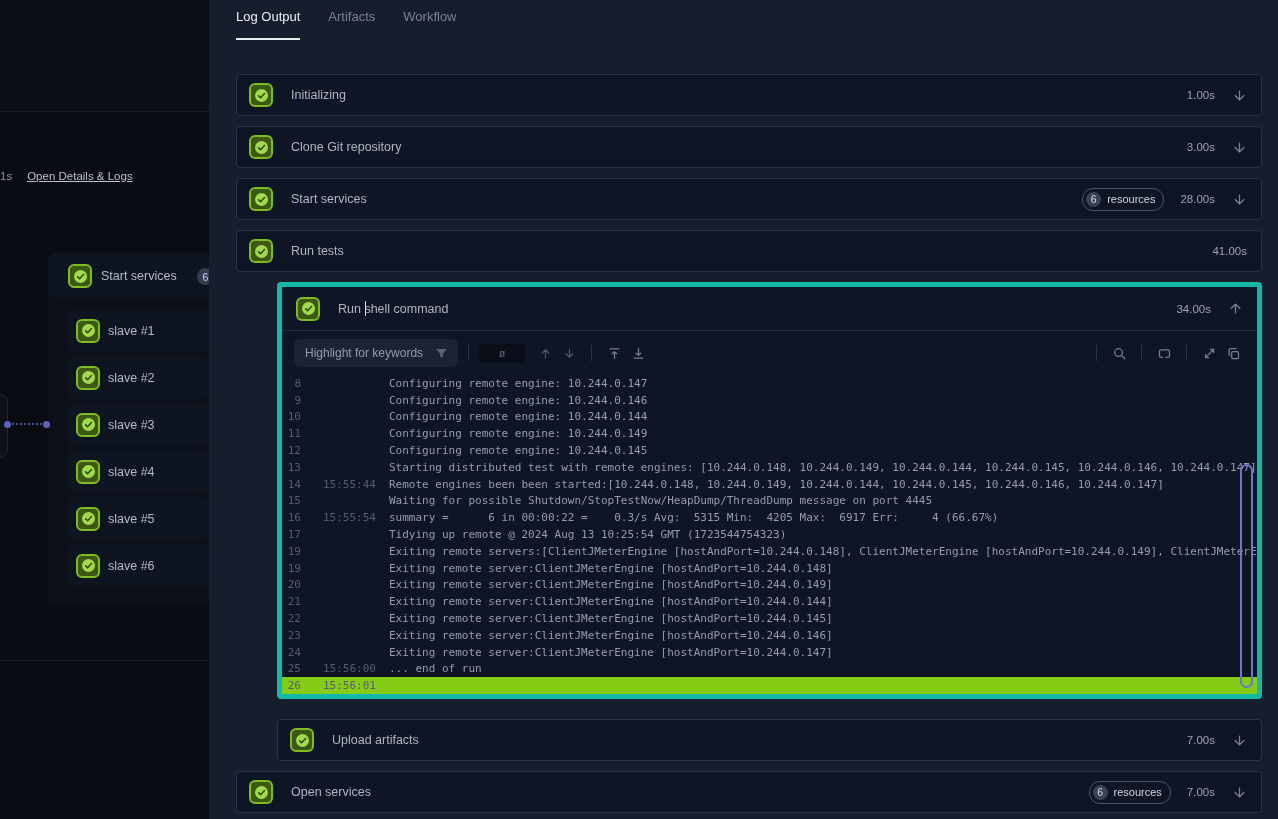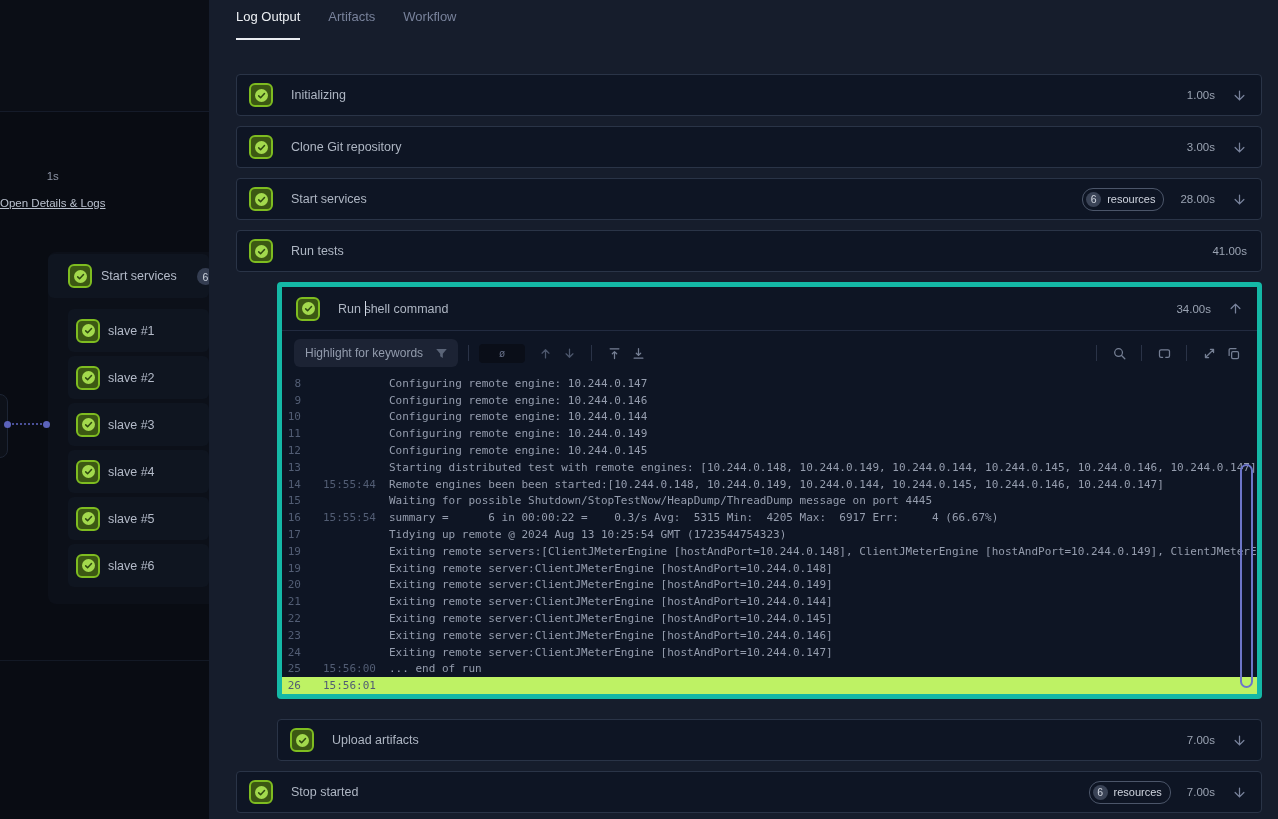--- a/index.html
+++ b/index.html
@@ -3,21 +3,21 @@
 <meta charset="utf-8">
 <style>
   html,body{margin:0;padding:0;background:#05070c;}
   #app{position:relative;width:1278px;height:819px;overflow:hidden;
        font-family:"Liberation Sans",sans-serif;-webkit-font-smoothing:antialiased;}
 
   
   .left{position:absolute;left:0;top:0;width:209px;height:819px;background:#090c13;overflow:hidden;}
   .left-top{position:absolute;left:0;top:0;width:209px;height:111px;background:#0b0e16;border-bottom:1px solid #151b29;}
   .left-divider2{position:absolute;left:0;top:660px;width:209px;height:1px;background:#131925;}
-  .left-meta{position:absolute;left:0;top:170px;display:flex;gap:15px;align-items:center;font-size:11.5px;flex-direction:column;}
+  .left-meta{position:absolute;left:0;top:170px;display:flex;gap:15px;align-items:center;font-size:11.5px;}
   .dur-frag{color:#8d95a5;}
   .details-link{color:#b9c1ce;text-decoration:underline;cursor:pointer;}
   .group-box{position:absolute;left:48px;top:252px;width:161px;height:352px;background:#0c1019;border-radius:8px 0 0 8px;}
   .edge-node{position:absolute;left:-8px;top:394px;width:14px;height:62px;background:#0d1119;border:1px solid #1d2534;border-radius:8px;}
   .edge-line{position:absolute;left:8px;top:423px;width:38px;height:0;border-top:2px dotted #4a5098;}
   .edge-line .dot{position:absolute;top:-4px;width:7px;height:7px;border-radius:50%;background:#5c63bb;}
   .edge-line .dot.l{left:-4px;} .edge-line .dot.r{right:-4px;}
   .node{position:absolute;background:#0f1520;border-radius:6px;display:flex;align-items:center;gap:8px;padding-left:8px;box-sizing:border-box;cursor:pointer;}
   .node .nlabel{color:#b3bac8;font-size:12.5px;}
   .node.start{left:48px;top:254px;width:161px;height:44px;padding-left:20px;gap:9px;}
@@ -59,21 +59,21 @@
              font-size:12px;color:#939cad;gap:12px;cursor:pointer;}
   .vdiv{width:1px;height:16px;background:#2a3347;margin:0 10px;flex:none;}
   .counter{width:46px;height:19px;background:#0a0e18;border-radius:4px;color:#68718a;font-size:10px;
            display:flex;align-items:center;justify-content:center;}
   .tb-btn{width:24px;height:24px;display:flex;align-items:center;justify-content:center;color:#757f94;cursor:pointer;flex:none;}
   .tb-btn.dim{color:#4d576d;}
   .tb-right{margin-left:auto;display:flex;align-items:center;}
 
   .shell-log{font-family:"DejaVu Sans Mono",monospace;font-size:11px;color:#959dae;}
   .log-line{height:16.8px;display:flex;align-items:center;white-space:pre;overflow:hidden;}
-  .log-line.hl{background:#bef264;}
+  .log-line.hl{background:#84cc16;}
   .ln{width:19px;text-align:right;color:#525d74;flex:none;}
   .ts{width:53px;margin-left:22px;color:#525d74;flex:none;}
   .tx{margin-left:13px;flex:1;overflow:hidden;}
   .scrollbar{position:absolute;right:4px;top:177px;width:9px;height:220px;border:2px solid #6d76c9;border-radius:7px;cursor:pointer;}
 </style>
 </head>
 <body>
 
 <div id="app">
 
@@ -441,21 +441,21 @@
       </span>
     </span>
   </div>
           <div class="row">
     <span class="check">
     <svg width="13" height="13" viewBox="0 0 13 13">
       <circle cx="6.5" cy="6.5" r="6.5" fill="#a3da4d"></circle>
       <path d="M3.7 6.9l1.9 1.9 3.9-4.2" stroke="#2f4a10" stroke-width="1.5" fill="none" stroke-linecap="round" stroke-linejoin="round"></path>
     </svg>
   </span>
-            <span class="slabel">Stop started</span>
+            <span class="slabel">Open services</span>
     <span class="meta">
       <span class="badge">
         <span class="badge-count">6</span>
         <span class="badge-label">resources</span>
       </span>
       <span class="duration">7.00s</span>
       <span class="chev">
         <svg width="15" height="15" viewBox="0 0 24 24" fill="none" stroke="currentColor" stroke-width="2" stroke-linecap="round" stroke-linejoin="round">
                   <path d="M12 5v14M5 12l7 7 7-7"></path>
                 </svg>

